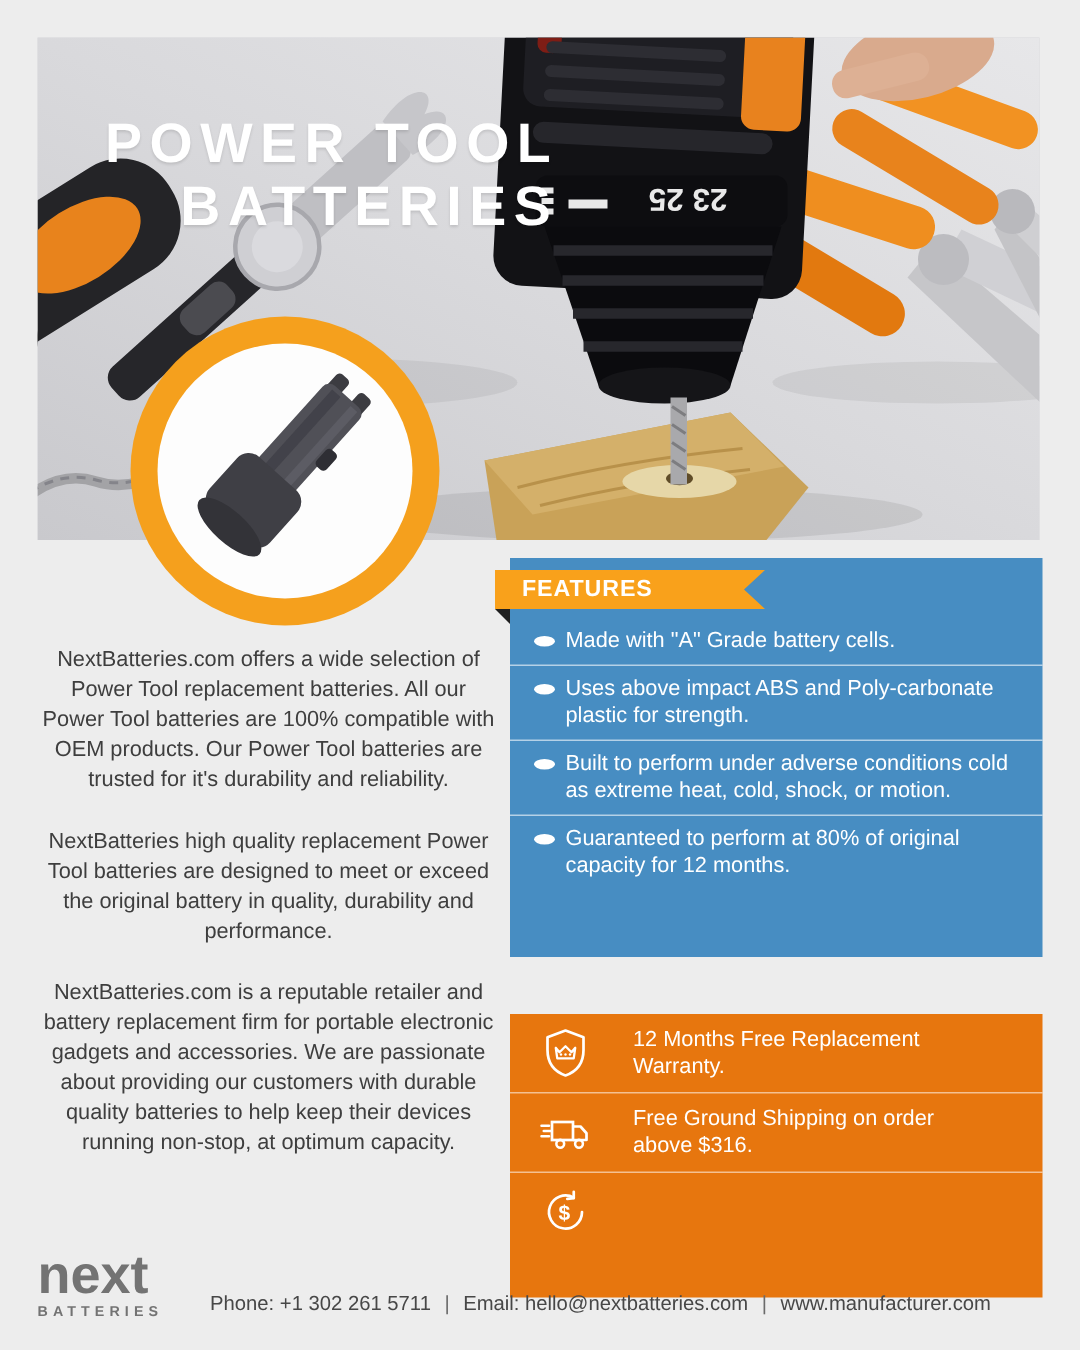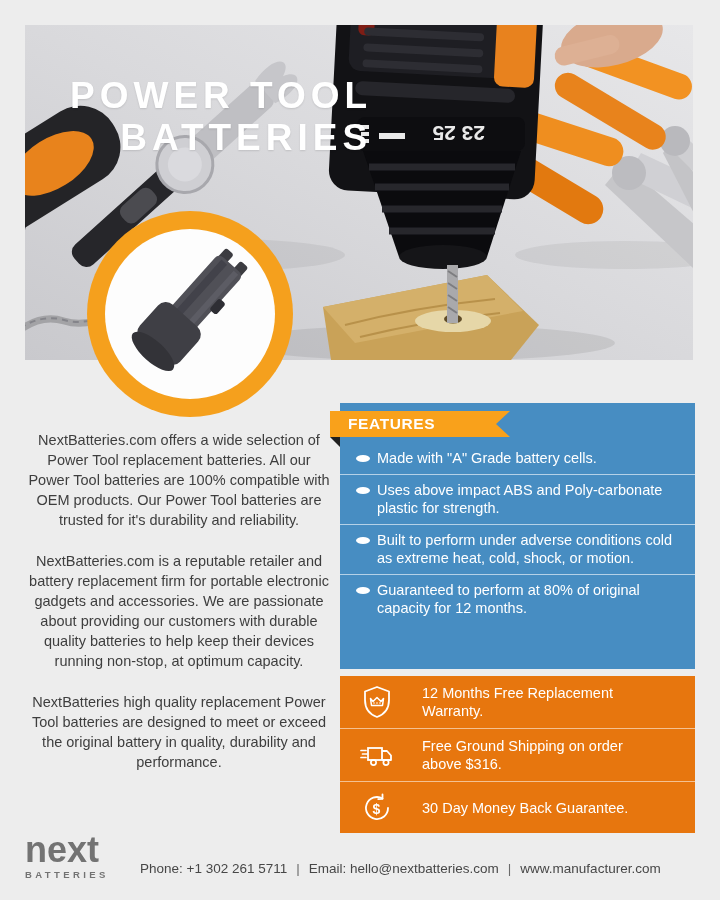--- a/index.html
+++ b/index.html
@@ -20,35 +20,35 @@
                     background:#f5a01d; display:flex; align-items:center; justify-content:center; }
   .product-circle-inner { width:170px; height:170px; border-radius:50%; background:#fdfdfd;
                     display:flex; align-items:center; justify-content:center; overflow:hidden; }
 
   
   .about { position:absolute; left:25px; top:430px; width:308px; color:#3e3e3e;
            font-size:14.5px; line-height:20px; }
   .about p { margin:0 0 21px 0;text-align:center; }
 
   
-  .features-box { position:absolute; left:340px; top:403px; width:355px; height:266px; background:#478dc2; }
+  .features-box { position:absolute; left:340px; top:372px; width:355px; height:266px; background:#478dc2; }
   .features-ribbon { position:absolute; left:-10px; top:8px; height:26px; width:180px; background:#f9a11b;
                      color:#ffffff; font-weight:bold; font-size:15.5px; letter-spacing:.6px;
                      line-height:26px; padding-left:18px;
                      clip-path:polygon(0 0, 100% 0, calc(100% - 14px) 50%, 100% 100%, 0 100%); }
   .ribbon-fold { position:absolute; left:-10px; top:34px; width:10px; height:10px; background:#202020;
                  clip-path:polygon(0 0, 100% 0, 100% 100%); }
   .features-list { list-style:none; margin:40px 0 0 0; padding:0; }
   .features-list li { display:flex; padding:6px 14px 7px 16px; color:#ffffff; font-size:14.5px; line-height:18px; }
   .features-list li:not(:last-child) { border-bottom:1px solid rgba(255,255,255,.6); }
   .bullet { flex:0 0 14px; margin-top:6px; width:7px; height:7px; border-radius:50%; background:#ffffff; }
   .feature-text { padding-left:7px; }
 
   
-  .benefits-box { position:absolute; left:340px; top:676px; width:355px; height:157px; background:#e7760e; }
+  .benefits-box { position:absolute; left:340px; top:676px; width:355px; height:189px; background:#e7760e; }
   .benefit-row { display:flex; align-items:center; padding:8px 14px 8px 18px; }
   .benefit-row:not(:last-child) { border-bottom:1px solid rgba(255,255,255,.55); }
   .benefit-icon { flex:0 0 38px; height:36px; margin-right:26px; }
   .benefit-text { color:#ffffff; font-size:14.5px; line-height:18px; max-width:215px; }
 
   
   .footer-logo { position:absolute; left:25px; top:834px; color:#737373; }
   .logo-primary { font-size:36px; font-weight:bold; line-height:32px; letter-spacing:0px; }
   .logo-secondary { font-size:9.5px; letter-spacing:3.4px; margin-top:3px; font-weight:bold; }
   .contact-bar { position:absolute; left:140px; top:861px; font-size:13.5px; color:#474747; }
@@ -180,22 +180,22 @@
           <rect x="60" y="28" width="6" height="10" rx="2" fill="#2e2e34"></rect>
           <rect x="33" y="52" width="36" height="32" rx="7" fill="#3f3f45"></rect>
           <ellipse cx="51" cy="84" rx="18" ry="7" fill="#333338"></ellipse>
         </g>
       </svg>
     </div>
   </div>
 
   <div class="about">
     <p>NextBatteries.com offers a wide selection of Power Tool replacement batteries. All our Power Tool batteries are 100% compatible with OEM products. Our Power Tool batteries are trusted for it's durability and reliability.</p>
+    <p>NextBatteries high quality replacement Power Tool batteries are designed to meet or exceed the original battery in quality, durability and performance.</p>
     <p>NextBatteries.com is a reputable retailer and battery replacement firm for portable electronic gadgets and accessories. We are passionate about providing our customers with durable quality batteries to help keep their devices running non-stop, at optimum capacity.</p>
-    <p>NextBatteries high quality replacement Power Tool batteries are designed to meet or exceed the original battery in quality, durability and performance.</p>
   </div>
 
   <div class="features-box">
     <div class="features-ribbon">FEATURES</div>
     <div class="ribbon-fold"></div>
     <ul class="features-list">
       <li>
         <span class="bullet"></span>
         <span class="feature-text">Made with "A" Grade battery cells.</span>
       </li>
@@ -234,21 +234,20 @@
         <path d="M2 13.5 h5 M3.5 17 h4.5 M2 20.5 h5" stroke="#ffffff" stroke-width="1.7" stroke-linecap="round"></path>
       </svg>
       <div class="benefit-text">Free Ground Shipping on order above $316.</div>
     </div>
     <div class="benefit-row">
       <svg class="benefit-icon" viewBox="0 0 36 36">
         <path d="M29 18 A11 11 0 1 1 23.5 8.5" fill="none" stroke="#ffffff" stroke-width="1.8" stroke-linecap="round"></path>
         <path d="M23.5 4.5 L23.5 8.8 L19.2 9.2" fill="none" stroke="#ffffff" stroke-width="1.8" stroke-linecap="round" stroke-linejoin="round"></path>
         <text x="13.4" y="23.5" font-family="Liberation Sans, sans-serif" font-size="14" font-weight="bold" fill="#ffffff">$</text>
       </svg>
-      <div class="benefit-text">30 Day Money Back Guarantee.</div>
     </div>
   </div>
 
   <div class="footer-logo">
     <div class="logo-primary">next</div>
     <div class="logo-secondary">BATTERIES</div>
   </div>
   <div class="contact-bar">
     <span>Phone: +1 302 261 5711</span><span class="sep">|</span><span>Email: hello@nextbatteries.com</span><span class="sep">|</span><span>www.manufacturer.com</span>
   </div>

